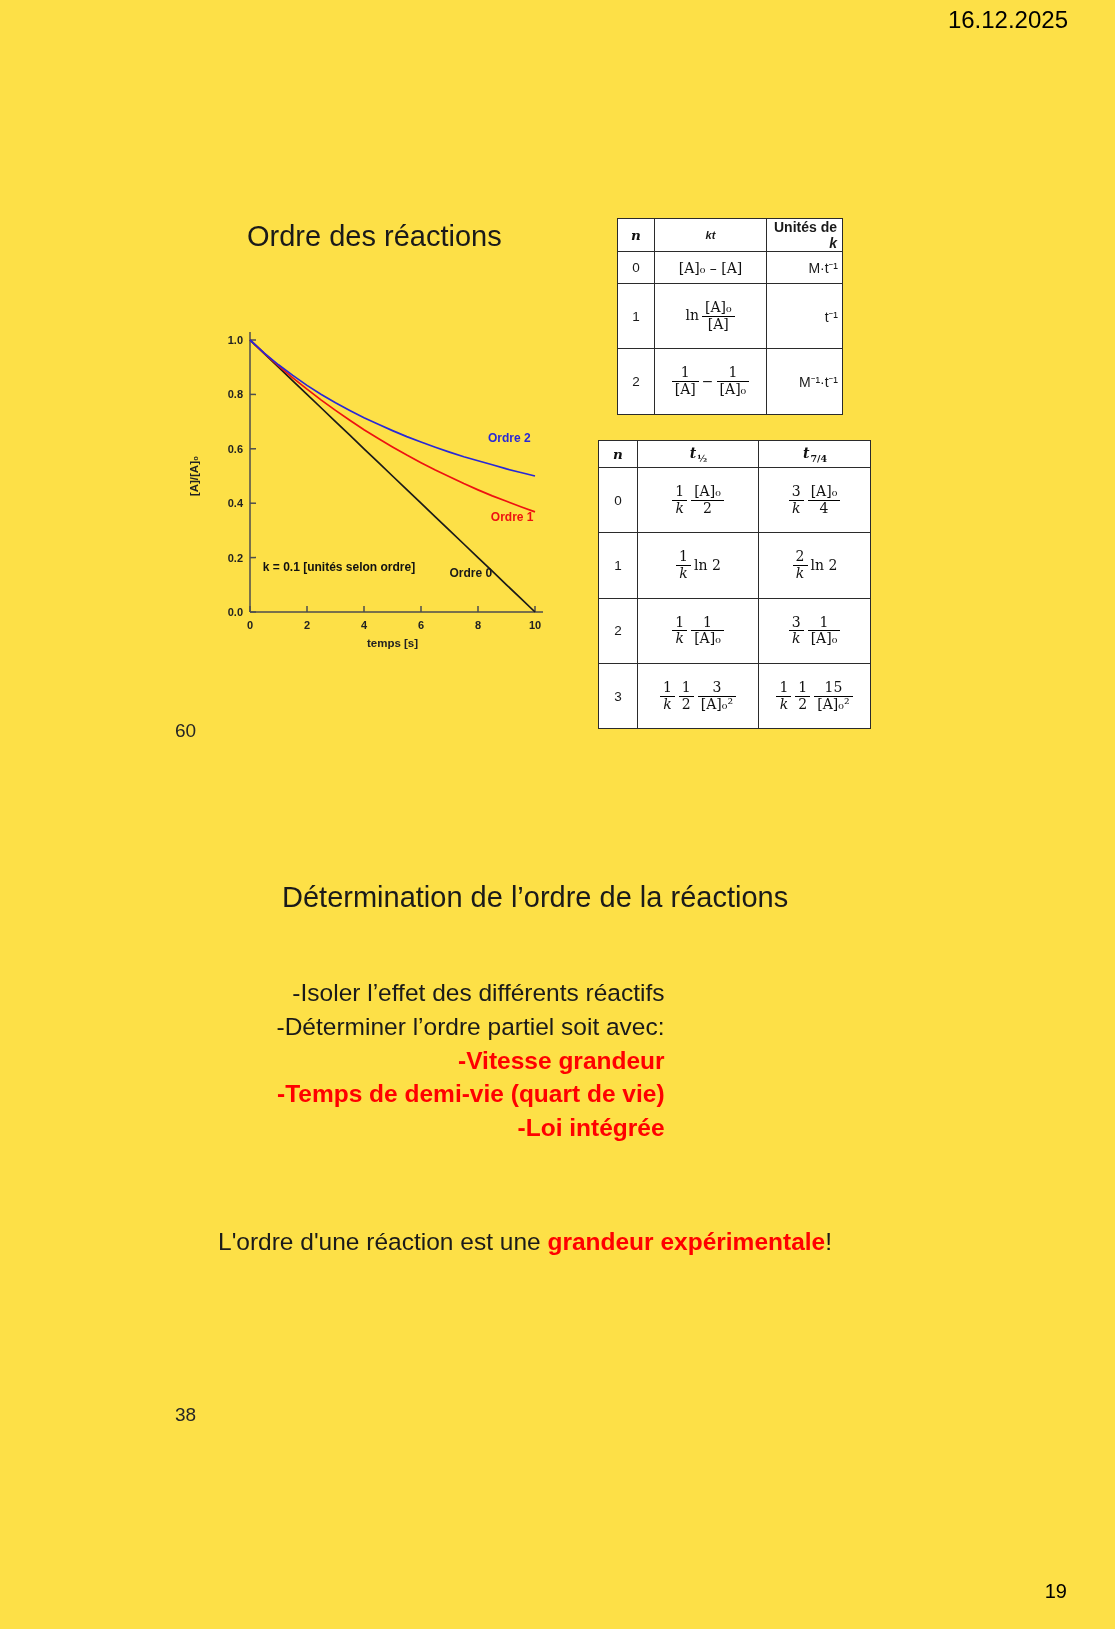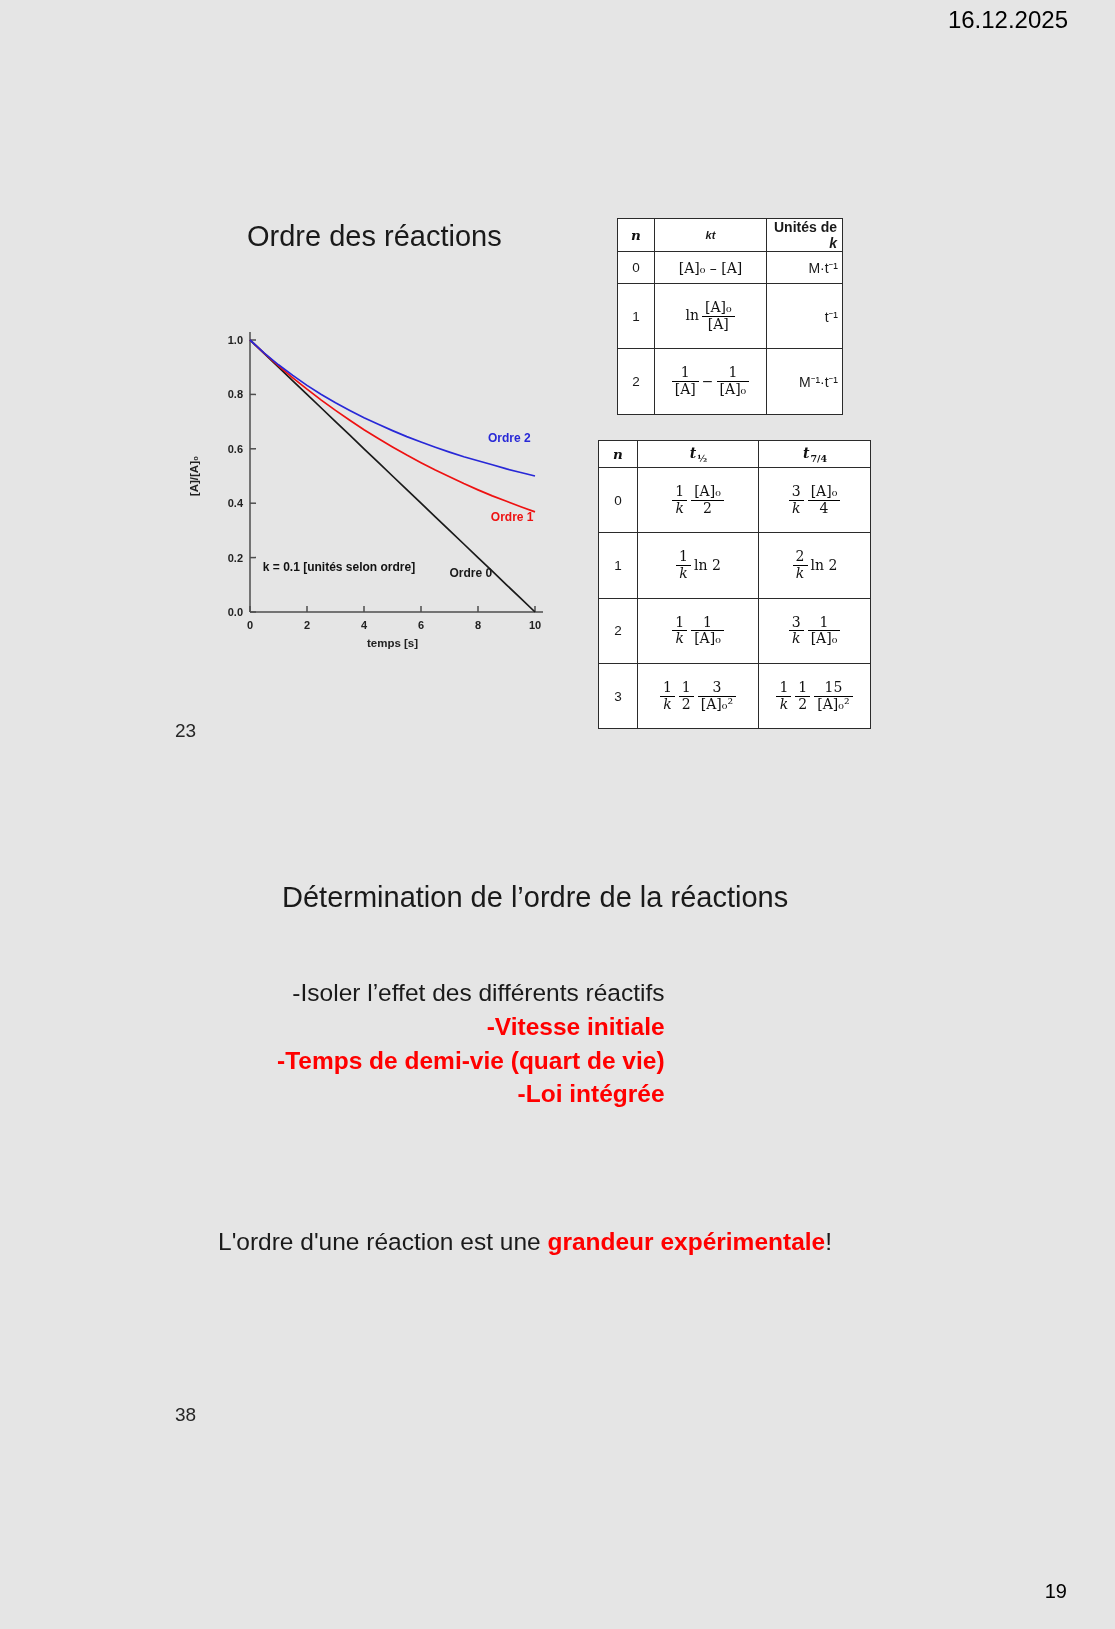--- a/index.html
+++ b/index.html
@@ -1,16 +1,16 @@
 <!DOCTYPE html>
 <html><head>
 <meta charset="utf-8">
 <style>
   html,body{margin:0;padding:0;background:#ffffff;}
-  #page{position:relative;width:1115px;height:1629px;background:#e5e5e5;overflow:hidden;
+  #page{position:relative;width:1115px;height:1629px;background:#fde047;overflow:hidden;
         font-family:"Liberation Sans",sans-serif;color:#1a1a1a;}
 
   .abs{position:absolute;}
 
   .date{top:6px;right:47px;font-size:24px;color:#000;}
   .slide-title{font-size:29px;color:#1a1a1a;white-space:nowrap;}
   .slide-num{font-size:19px;color:#262626;}
   .page-num{right:48px;top:1580px;font-size:20px;color:#000;}
 
   
@@ -153,29 +153,30 @@
         <td class="colB fcell"><span class="frac"><span class="num"><span class="tk">3</span></span><span class="den"><span class="tk it">k</span></span></span><span class="frac"><span class="num"><span class="tk">1</span></span><span class="den"><span class="tk">[A]₀</span></span></span></td>
       </tr>
       <tr class="rr">
         <td class="coln">3</td>
         <td class="colA fcell"><span class="frac"><span class="num"><span class="tk">1</span></span><span class="den"><span class="tk it">k</span></span></span><span class="frac"><span class="num"><span class="tk">1</span></span><span class="den"><span class="tk">2</span></span></span><span class="frac"><span class="num"><span class="tk">3</span></span><span class="den"><span class="tk">[A]₀²</span></span></span></td>
         <td class="colB fcell"><span class="frac"><span class="num"><span class="tk">1</span></span><span class="den"><span class="tk it">k</span></span></span><span class="frac"><span class="num"><span class="tk">1</span></span><span class="den"><span class="tk">2</span></span></span><span class="frac"><span class="num"><span class="tk">15</span></span><span class="den"><span class="tk">[A]₀²</span></span></span></td>
       </tr>
     </tbody>
       </table>
 
-    <div class="abs slide-num" style="left:175px;top:720px;">23</div>
+    <div class="abs slide-num" style="left:175px;top:720px;">60</div>
   </div>
 
   <div>
     <div class="abs slide-title" style="left:282px;top:881px;">Détermination de l’ordre de la réactions</div>
 
     <div class="abs bullets">
       <div class="bullet">-Isoler l’effet des différents réactifs</div>
-      <div class="bullet red">-Vitesse initiale</div>
+      <div class="bullet">-Déterminer l’ordre partiel soit avec:</div>
+      <div class="bullet red">-Vitesse grandeur</div>
       <div class="bullet red">-Temps de demi-vie (quart de vie)</div>
       <div class="bullet red">-Loi intégrée</div>
     </div>
 
     <div class="abs statement">
       <span>L'ordre d'une réaction est une </span><span class="hl">grandeur expérimentale</span><span>!</span>
     </div>
 
     <div class="abs slide-num" style="left:175px;top:1404px;">38</div>
   </div>

